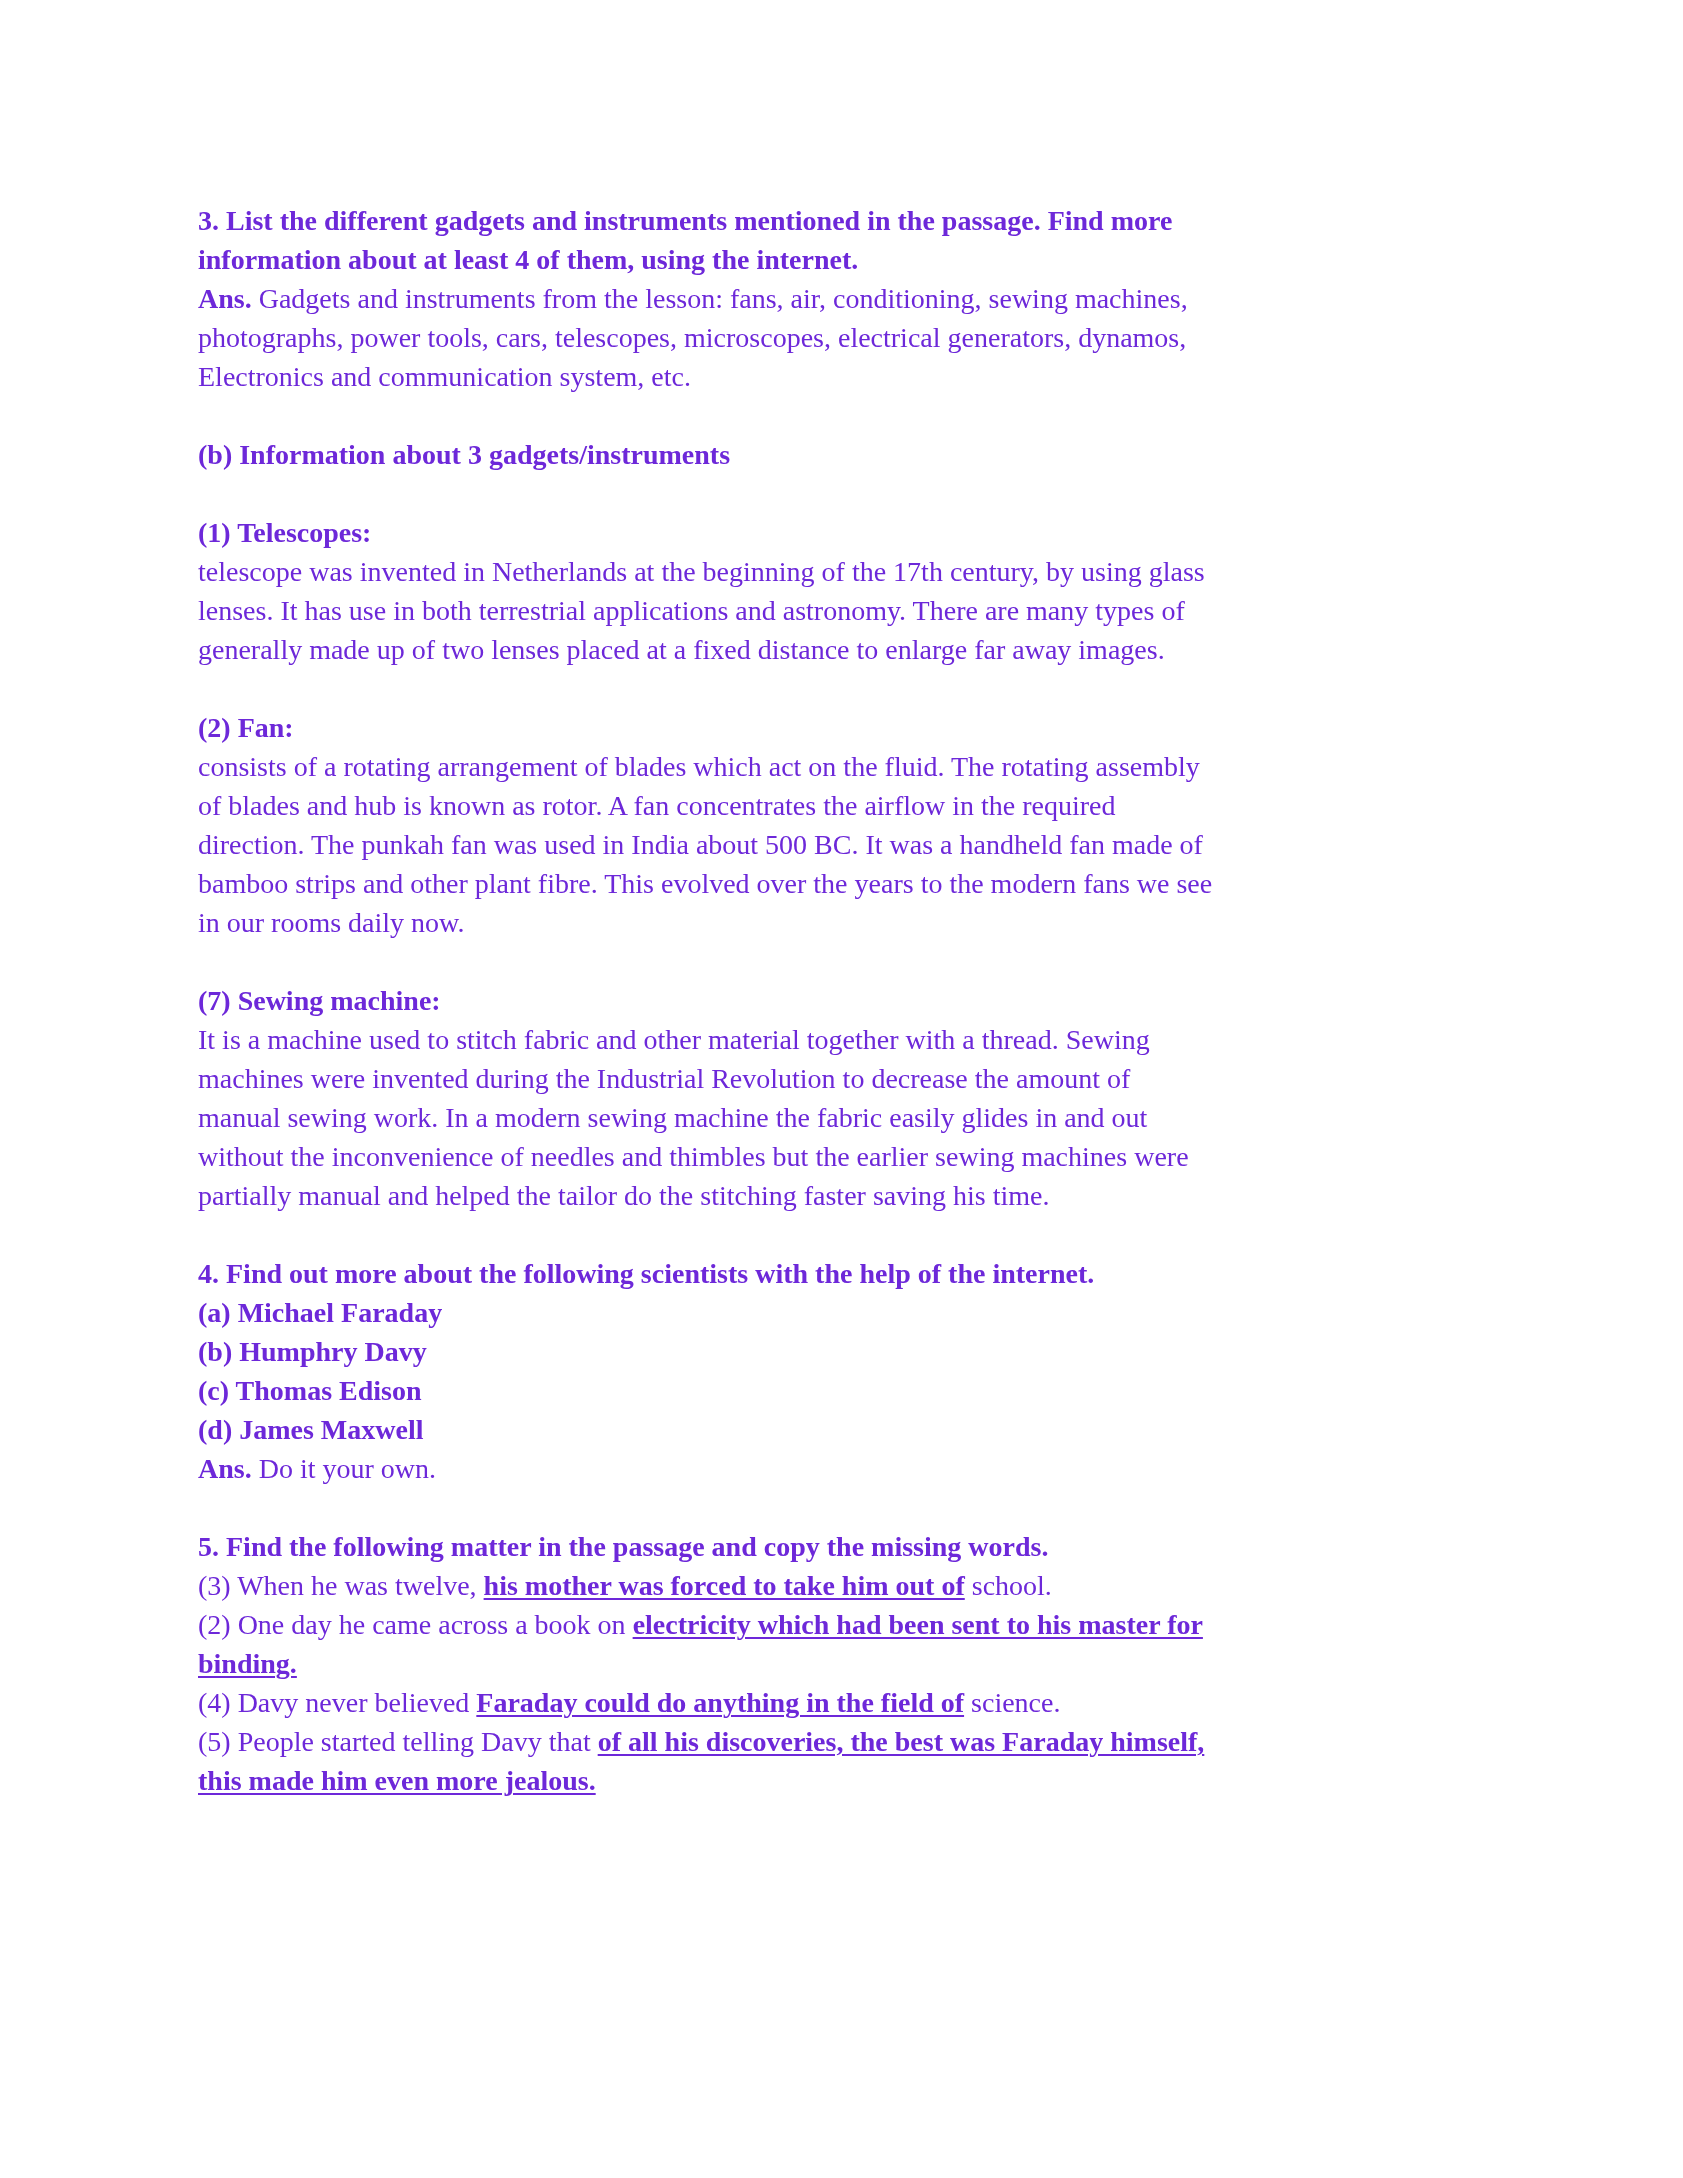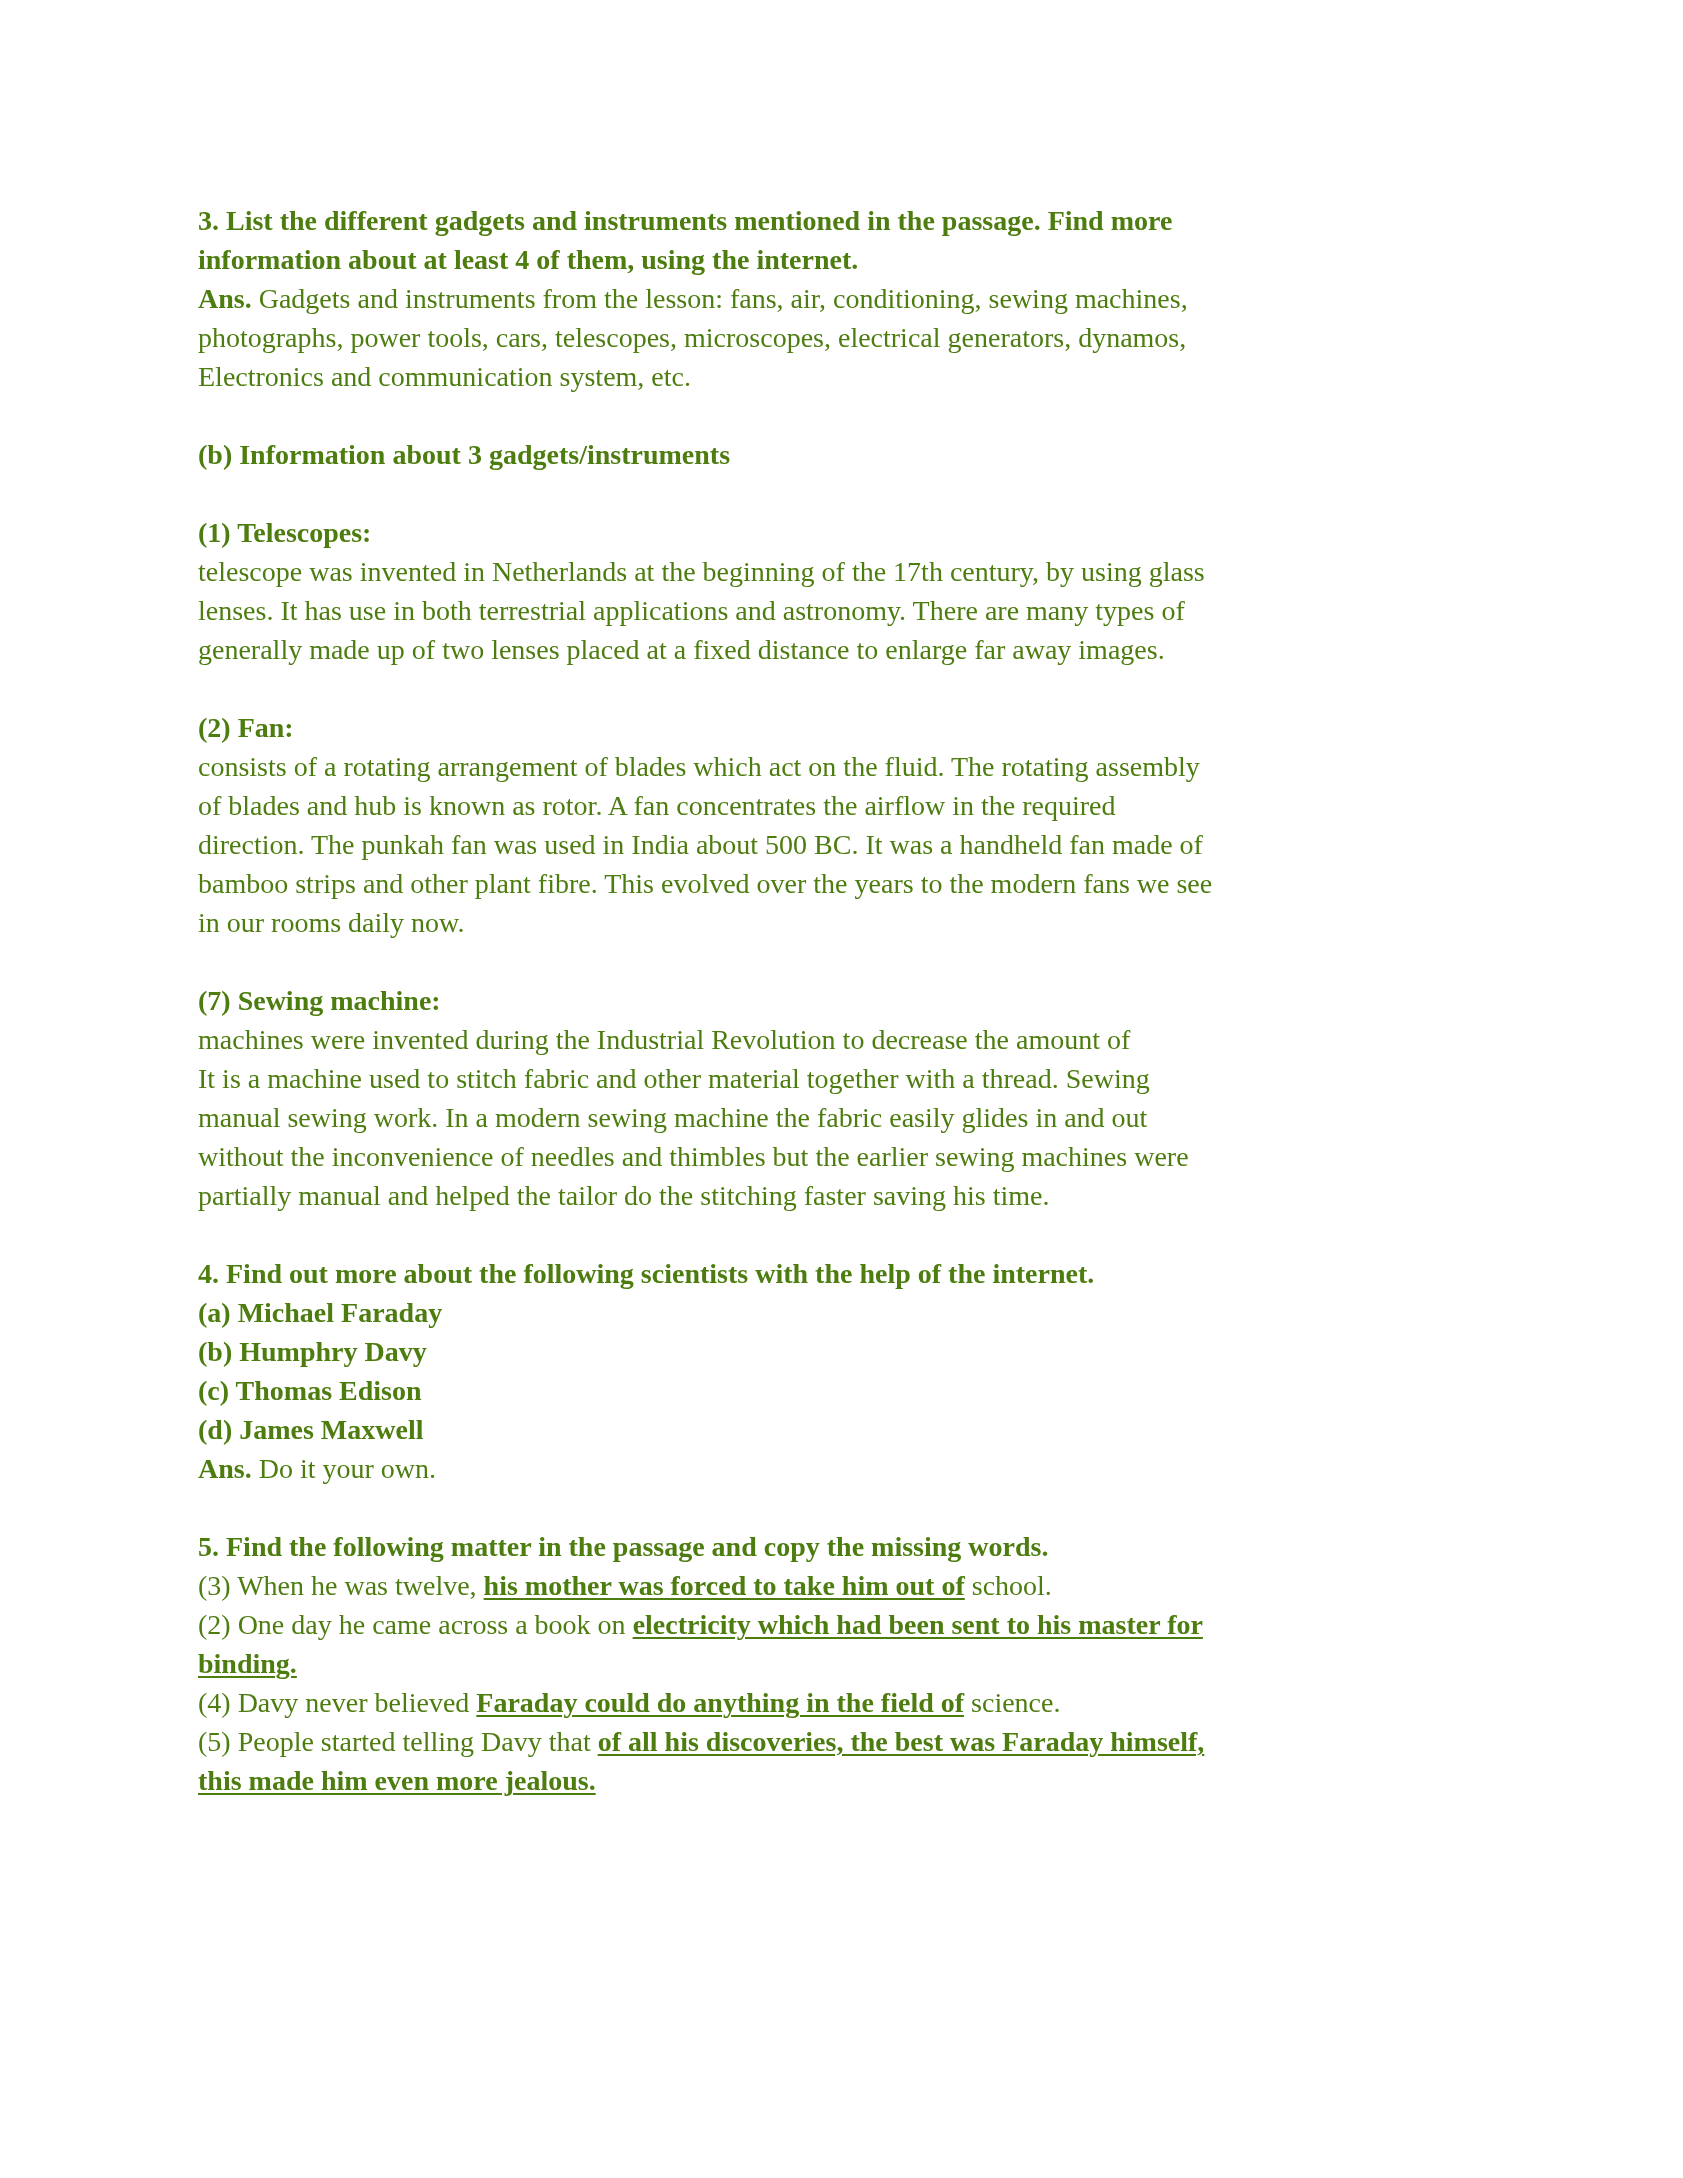--- a/index.html
+++ b/index.html
@@ -1,20 +1,20 @@
 <!DOCTYPE html>
 <html><head>
 <meta charset="utf-8">
 <style>
   html, body { margin: 0; padding: 0; background: #ffffff; }
   body { width: 1683px; height: 2178px; position: relative; overflow: hidden; }
   .page {
     position: absolute; left: 198px; top: 201px; width: 1307px;
     font-family: "Liberation Serif", "DejaVu Serif", serif;
-    font-size: 28px; line-height: 39px; color: #4d7c0f;
+    font-size: 28px; line-height: 39px; color: #6d28d9;
   }
   .line { white-space: nowrap; height: 39px; }
   .gap { height: 39px; }
   .b { font-weight: bold; }
   .u { font-weight: bold; text-decoration: underline; text-decoration-thickness: 2px; text-underline-offset: 3px; }
 </style>
 </head>
 <body>
 
 <div class="page">
@@ -42,22 +42,22 @@
       <div class="line">consists of a rotating arrangement of blades which act on the fluid. The rotating assembly</div>
       <div class="line">of blades and hub is known as rotor. A fan concentrates the airflow in the required</div>
       <div class="line">direction. The punkah fan was used in India about 500 BC. It was a handheld fan made of</div>
       <div class="line">bamboo strips and other plant fibre. This evolved over the years to the modern fans we see</div>
       <div class="line">in our rooms daily now.</div>
     </div>
     <div class="gap"></div>
 
     <div>
       <div class="line b">(7) Sewing machine:</div>
+      <div class="line">It is a machine used to stitch fabric and other material together with a thread. Sewing</div>
       <div class="line">machines were invented during the Industrial Revolution to decrease the amount of</div>
-      <div class="line">It is a machine used to stitch fabric and other material together with a thread. Sewing</div>
       <div class="line">manual sewing work. In a modern sewing machine the fabric easily glides in and out</div>
       <div class="line">without the inconvenience of needles and thimbles but the earlier sewing machines were</div>
       <div class="line">partially manual and helped the tailor do the stitching faster saving his time.</div>
     </div>
   </div>
   <div class="gap"></div>
 
   <div>
     <div class="line b">4. Find out more about the following scientists with the help of the internet.</div>
     <div class="line b">(a) Michael Faraday</div>

